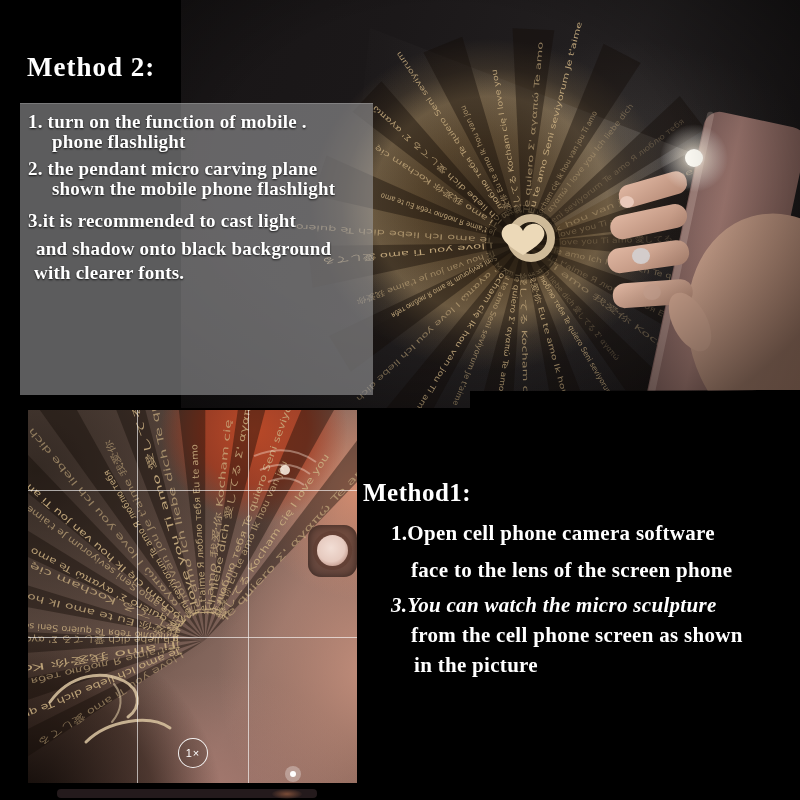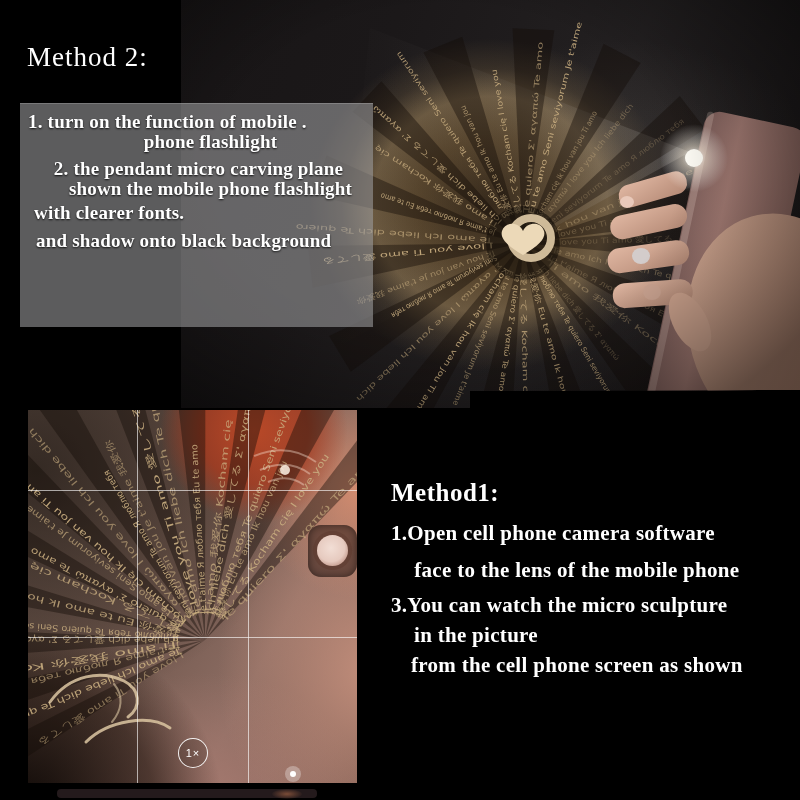--- a/index.html
+++ b/index.html
@@ -7,28 +7,28 @@
          font-family:"Liberation Serif","DejaVu Serif",serif;}
   
   .top-photo{position:absolute;left:0;top:0;width:800px;height:408px;
     clip-path:polygon(181px 0,800px 0,800px 390px,470px 391px,470px 408px,181px 408px);
     background:
       radial-gradient(ellipse 190px 175px at 490px 205px, rgba(48,34,18,.92) 0%, rgba(96,74,44,.8) 38%, rgba(168,138,92,.55) 62%, rgba(120,98,66,.28) 78%, rgba(40,34,28,0) 95%),
       radial-gradient(ellipse 240px 120px at 620px 130px, rgba(118,112,104,.18), rgba(0,0,0,0) 75%),
       radial-gradient(ellipse 320px 220px at 640px 260px, rgba(96,88,82,.12), rgba(0,0,0,0) 75%),
       linear-gradient(112deg,#161314 0%,#1b1819 42%,#232021 68%,#191617 100%);}
   .top-vignette{position:absolute;inset:0;background:radial-gradient(ellipse 420px 300px at 56% 42%,rgba(0,0,0,0) 55%,rgba(0,0,0,.5) 100%);}
-  .m2-title{position:absolute;left:27px;top:42px;color:#fff;font-size:27px;font-weight:normal;letter-spacing:1px;text-shadow:0 1px 3px rgba(0,0,0,.9);}
-  .m2-panel{position:absolute;left:20px;top:103px;width:353px;height:224px;
+  .m2-title{position:absolute;left:27px;top:52px;color:#fff;font-size:27px;font-weight:bold;letter-spacing:1px;text-shadow:0 1px 3px rgba(0,0,0,.9);}
+  .m2-panel{position:absolute;left:20px;top:103px;width:353px;height:292px;
     background:rgba(158,158,160,.58);border-top:1px solid rgba(255,255,255,.18);
     box-sizing:border-box;padding:8px 4px 0 8px;}
   .m2-panel .ln{color:#fff;font-weight:bold;font-size:19px;line-height:20px;letter-spacing:.2px;
     text-shadow:0 1px 2px rgba(0,0,0,.85);white-space:nowrap;}
-  .ind24{padding-left:24px;text-align:center;} .ind8{padding-left:8px;} .ind6{padding-left:6px;}
-  .mt7{margin-top:7px;text-align:center;} .mt12{margin-top:12px;} .mt8{margin-top:8px;} .mt4{margin-top:4px;}
+  .ind24{padding-left:24px;} .ind8{padding-left:8px;} .ind6{padding-left:6px;}
+  .mt7{margin-top:7px;} .mt12{margin-top:12px;} .mt8{margin-top:8px;} .mt4{margin-top:4px;}
   
   .viewfinder{position:absolute;left:28px;top:410px;width:329px;height:373px;overflow:hidden;
     background:
       radial-gradient(circle 120px at 226px 20px, rgba(189,72,38,.95) 0%, rgba(168,58,30,.8) 45%, rgba(150,60,40,0) 78%),
       radial-gradient(circle 150px at 330px 80px, rgba(216,142,112,.9), rgba(190,110,90,0) 72%),
       radial-gradient(ellipse 200px 250px at 340px 260px, rgba(203,148,128,.85), rgba(170,110,95,0) 75%),
       radial-gradient(ellipse 250px 230px at -10px 400px, rgba(10,5,3,.96) 0%, rgba(28,17,11,.6) 55%, rgba(0,0,0,0) 82%),
       radial-gradient(ellipse 300px 270px at 8px 60px, rgba(50,40,34,.95) 0%, rgba(66,53,45,.45) 60%, rgba(0,0,0,0) 88%),
       radial-gradient(ellipse 230px 190px at 180px 400px, rgba(170,124,114,.9), rgba(150,105,95,0) 72%),
       linear-gradient(118deg,#5c4b43 0%,#755b51 45%,#8d6d63 70%,#7b5b51 100%);}
@@ -42,24 +42,24 @@
     box-shadow:0 0 0 4px rgba(90,55,45,.45);}
   .zoombtn{position:absolute;left:150px;top:328px;width:30px;height:30px;border-radius:50%;
     border:1.5px solid rgba(255,255,255,.92);box-sizing:border-box;background:rgba(40,26,24,.18);
     color:#fff;font-family:"Liberation Sans","DejaVu Sans",sans-serif;font-size:11px;
     display:flex;align-items:center;justify-content:center;letter-spacing:1px;}
   .bottom-bar{position:absolute;left:0;top:783px;width:800px;height:17px;background:#000;}
   .bar-pill{position:absolute;left:57px;top:6px;width:260px;height:9px;border-radius:4px;background:#241a1c;}
   .bar-smudge{position:absolute;left:272px;top:6px;width:30px;height:10px;border-radius:50%;
     background:radial-gradient(ellipse at center,#7a4c37 0%,rgba(90,55,40,0) 75%);}
   .m1-block{position:absolute;left:363px;top:478px;color:#fff;}
-  .m1-title{font-size:25px;font-weight:bold;line-height:30px;margin-bottom:10px;letter-spacing:.5px;text-shadow:0 1px 3px rgba(0,0,0,.9);margin-left:28px;}
+  .m1-title{font-size:25px;font-weight:bold;line-height:30px;margin-bottom:10px;letter-spacing:.5px;text-shadow:0 1px 3px rgba(0,0,0,.9);}
   .m1-block .ln{font-size:21px;font-weight:bold;line-height:30px;letter-spacing:.3px;white-space:nowrap;text-shadow:0 1px 2px rgba(0,0,0,.85);margin-left:28px;}
   .ind20{padding-left:20px;} .ind23{padding-left:23px;}
-  .mt5{margin-top:5px;}
+  .mt5{margin-top:5px;font-style:italic;}
 </style>
 </head>
 <body>
 
 <div class="stage">
 
   <div class="top-photo">
     <svg class="top-svg" width="800" height="408" viewBox="0 0 800 408">
       <defs>
         <linearGradient id="coneG" x1="1" y1="0" x2="0" y2="0">
@@ -158,22 +158,23 @@
     </svg>
     <div class="top-vignette"></div>
   </div>
 
   <div class="m2-title">Method 2:</div>
   <div class="m2-panel">
     <div class="ln">1. turn on the function of mobile .</div>
     <div class="ln ind24">phone flashlight</div>
     <div class="ln mt7">2. the pendant micro carving plane</div>
     <div class="ln ind24">shown the mobile phone flashlight</div>
+    <div class="ln mt12">3.it is recommended to cast light</div>
+    <div class="ln ind8 mt8">and shadow onto black background</div>
     <div class="ln ind6 mt4">with clearer fonts.</div>
-    <div class="ln ind8 mt8">and shadow onto black background</div>
   </div>
 
   <div class="viewfinder">
     <svg class="vf-svg" width="329" height="373" viewBox="0 0 329 373">
       <g id="vfRays">
           <polygon points="177,230 -107.22336263094451,416.5933550123332 -126.70626693352119,382.84797488126816" fill="rgba(18,12,8,.42)"></polygon>
           <polygon points="177,230 -145.08002173357613,338.92410018035093 -155.42763058149472,301.35734318185683" fill="rgba(18,12,8,.42)"></polygon>
           <polygon points="177,230 -162.1362186902839,254.220346249712 -162.68026633708968,215.25833587535575" fill="rgba(18,12,8,.42)"></polygon>
           <polygon points="177,230 -157.2904360047579,167.95240217583893 -147.9957869508255,130.11136969497653" fill="rgba(18,12,8,.42)"></polygon>
           <polygon points="177,230 -130.8556223621577,85.69159490865212 -112.32254046354785,51.415376978535164" fill="rgba(18,12,8,.42)"></polygon>
@@ -232,18 +233,18 @@
     <div class="zoombtn">1×</div>
   </div>
   <div class="bottom-bar">
     <div class="bar-pill"></div>
     <div class="bar-smudge"></div>
   </div>
 
   <div class="m1-block">
     <div class="m1-title">Method1:</div>
     <div class="ln">1.Open cell phone camera software</div>
-    <div class="ln ind20 mt7">face to the lens of the mobile phone</div>
+    <div class="ln ind20 mt7">face to the lens of the screen phone</div>
     <div class="ln mt5">3.You can watch the micro sculpture</div>
+    <div class="ln ind20">from the cell phone screen as shown</div>
     <div class="ln ind23">in the picture</div>
-    <div class="ln ind20">from the cell phone screen as shown</div>
   </div>
 </div>
 
 </body></html>

